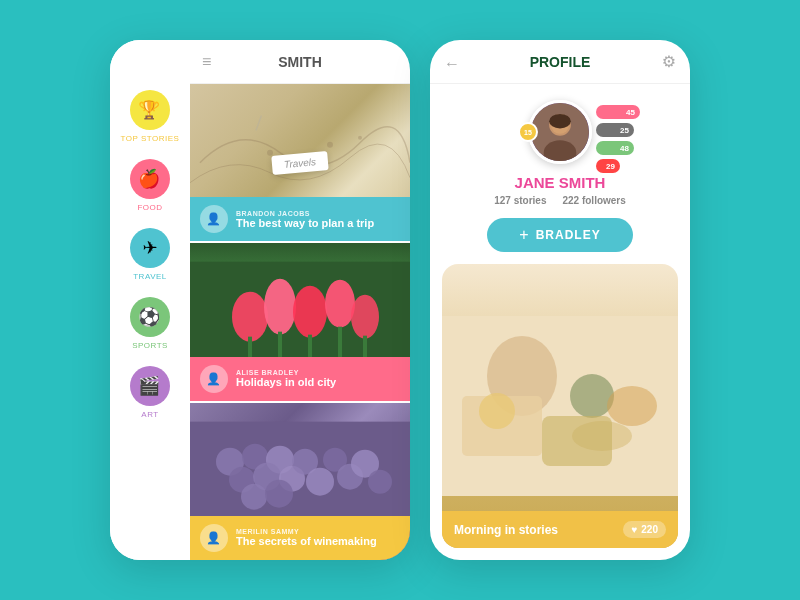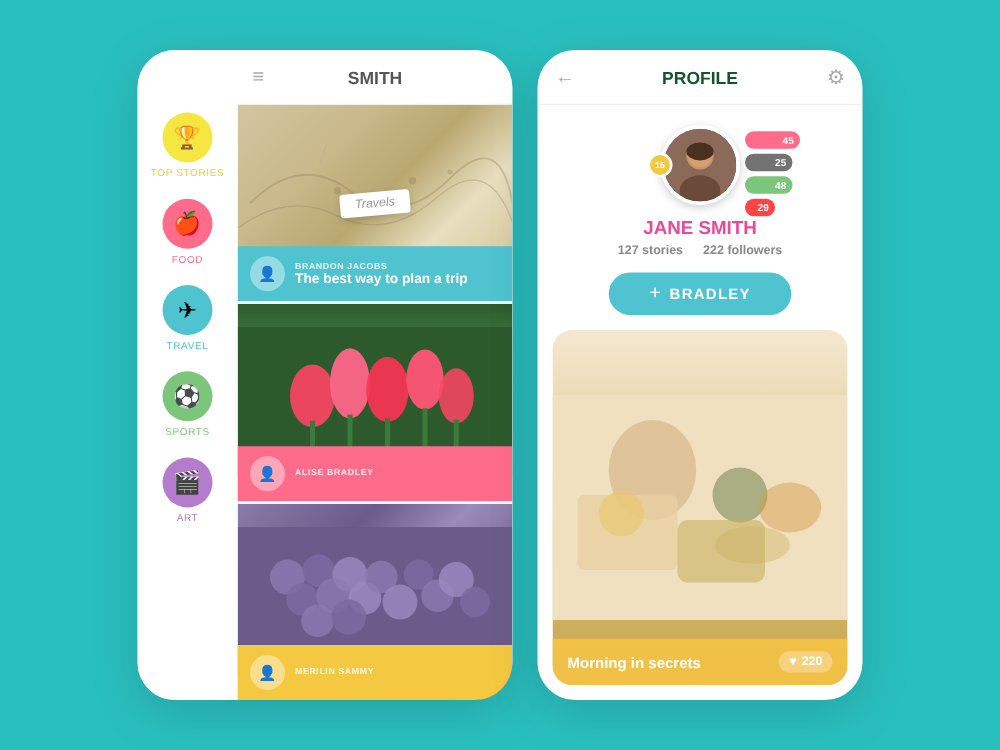--- a/index.html
+++ b/index.html
@@ -429,20 +429,21 @@
               <rect x="88" y="70" width="4" height="45" fill="#3a7a3a"></rect>
               <rect x="118" y="73" width="4" height="42" fill="#3a7a3a"></rect>
               <rect x="148" y="65" width="4" height="50" fill="#3a7a3a"></rect>
               <rect x="173" y="74" width="4" height="41" fill="#3a7a3a"></rect>
             </svg>
           </div>
           <div class="card-overlay overlay-tulips">
             <div class="card-avatar">👤</div>
             <div class="card-text">
               <div class="card-author">ALISE BRADLEY</div>
+              <div class="card-title">Holidays in old city</div>
             </div>
           </div>
         </div>
 
         <div class="blog-card">
           <div class="card-img-grapes">
             <svg style="width:100%;height:100%" viewBox="0 0 220 120">
               <rect width="220" height="120" fill="#6B5B8A"></rect>
               <circle cx="40" cy="40" r="14" fill="#8B7BB0" opacity="0.8"></circle>
               <circle cx="65" cy="35" r="13" fill="#7B6BA0" opacity="0.85"></circle>
@@ -457,20 +458,21 @@
               <circle cx="145" cy="38" r="12" fill="#7B6BA0" opacity="0.85"></circle>
               <circle cx="160" cy="55" r="13" fill="#8B7BB0" opacity="0.8"></circle>
               <circle cx="175" cy="42" r="14" fill="#9B8BC0" opacity="0.8"></circle>
               <circle cx="190" cy="60" r="12" fill="#7B6BA0" opacity="0.85"></circle>
             </svg>
           </div>
           <div class="card-overlay overlay-grapes">
             <div class="card-avatar">👤</div>
             <div class="card-text">
               <div class="card-author">MERILIN SAMMY</div>
+              <div class="card-title">The secrets of winemaking</div>
             </div>
           </div>
         </div>
       </div>
     </div>
   </div>
 
   <div class="phone phone-profile">
     <div class="profile-header">
       <span class="profile-back">←</span>
@@ -514,21 +516,21 @@
           <circle cx="130" cy="45" rx="28" ry="28" fill="#C8A060" opacity="0.5"></circle>
           <rect x="20" y="80" width="80" height="60" rx="5" fill="#E8D0A0" opacity="0.8"></rect>
           <circle cx="150" cy="80" r="22" fill="#8B9A6A" opacity="0.7"></circle>
           <ellipse cx="160" cy="120" rx="30" ry="15" fill="#D4B870" opacity="0.5"></ellipse>
           <rect x="100" y="100" width="70" height="50" rx="8" fill="#C8B060" opacity="0.6"></rect>
           <circle cx="55" cy="95" r="18" fill="#E8C870" opacity="0.7"></circle>
           <ellipse cx="190" cy="90" rx="25" ry="20" fill="#D4A050" opacity="0.5"></ellipse>
         </svg>
       </div>
       <div class="morning-overlay">
-        <span class="morning-title">Morning in secrets</span>
+        <span class="morning-title">Morning in stories</span>
         <div class="morning-likes">
           <span>♥</span>
           <span>220</span>
         </div>
       </div>
     </div>
   </div>
 
 </div>
 

